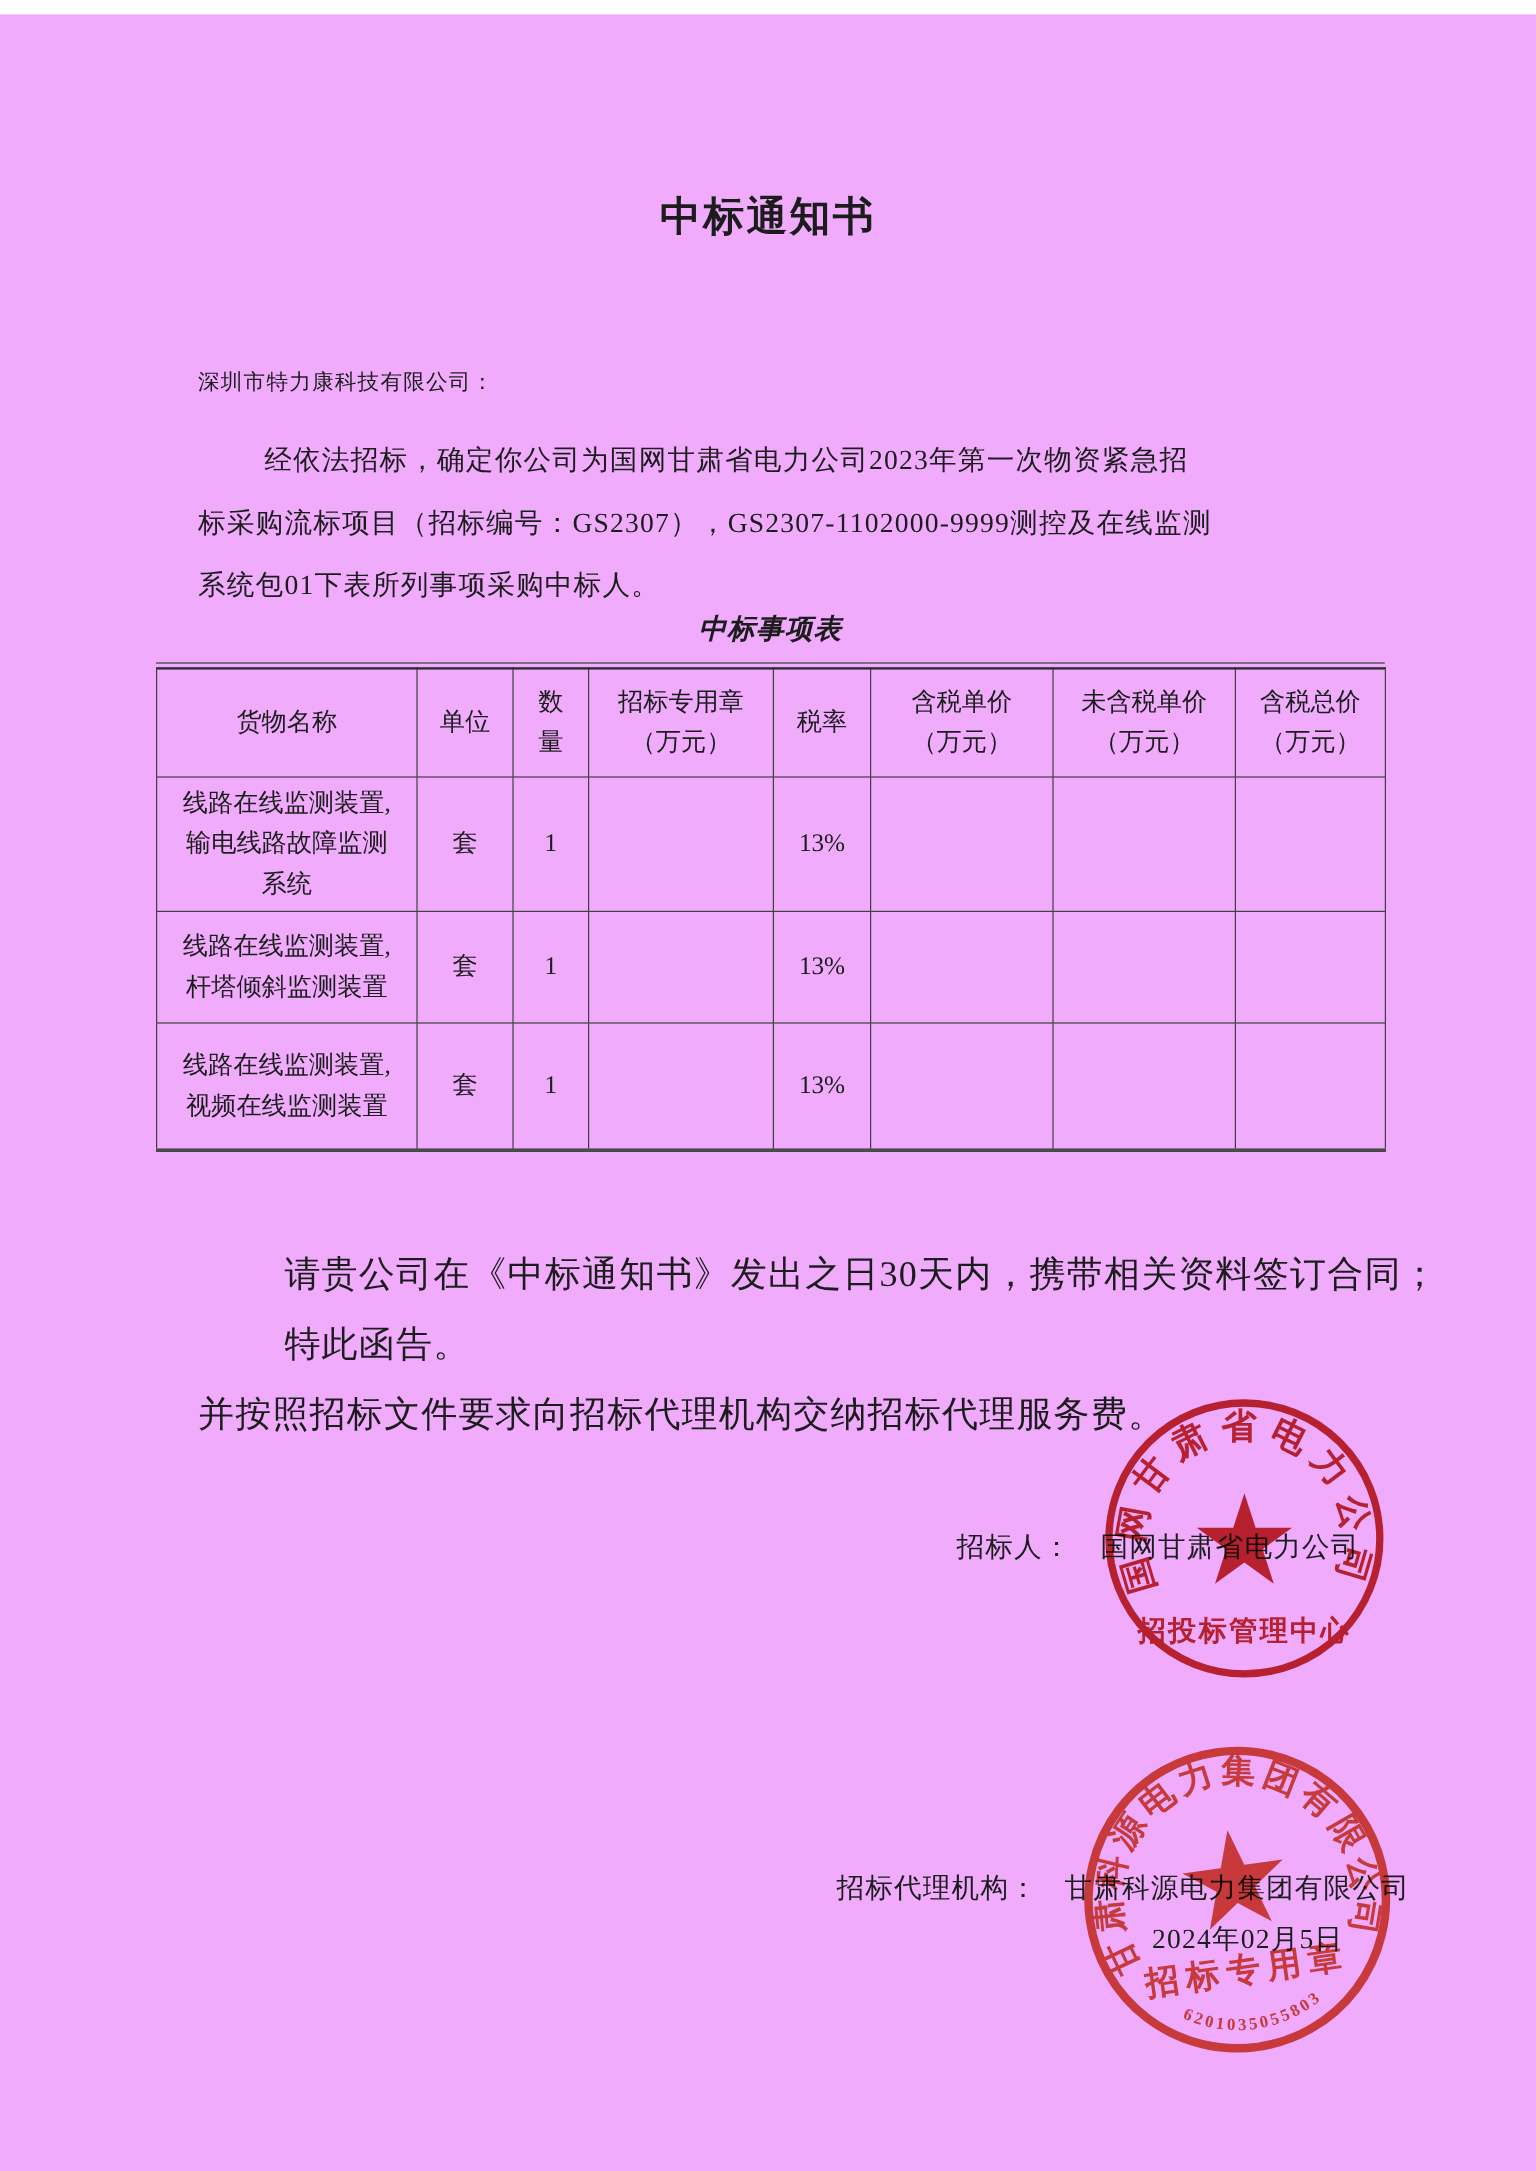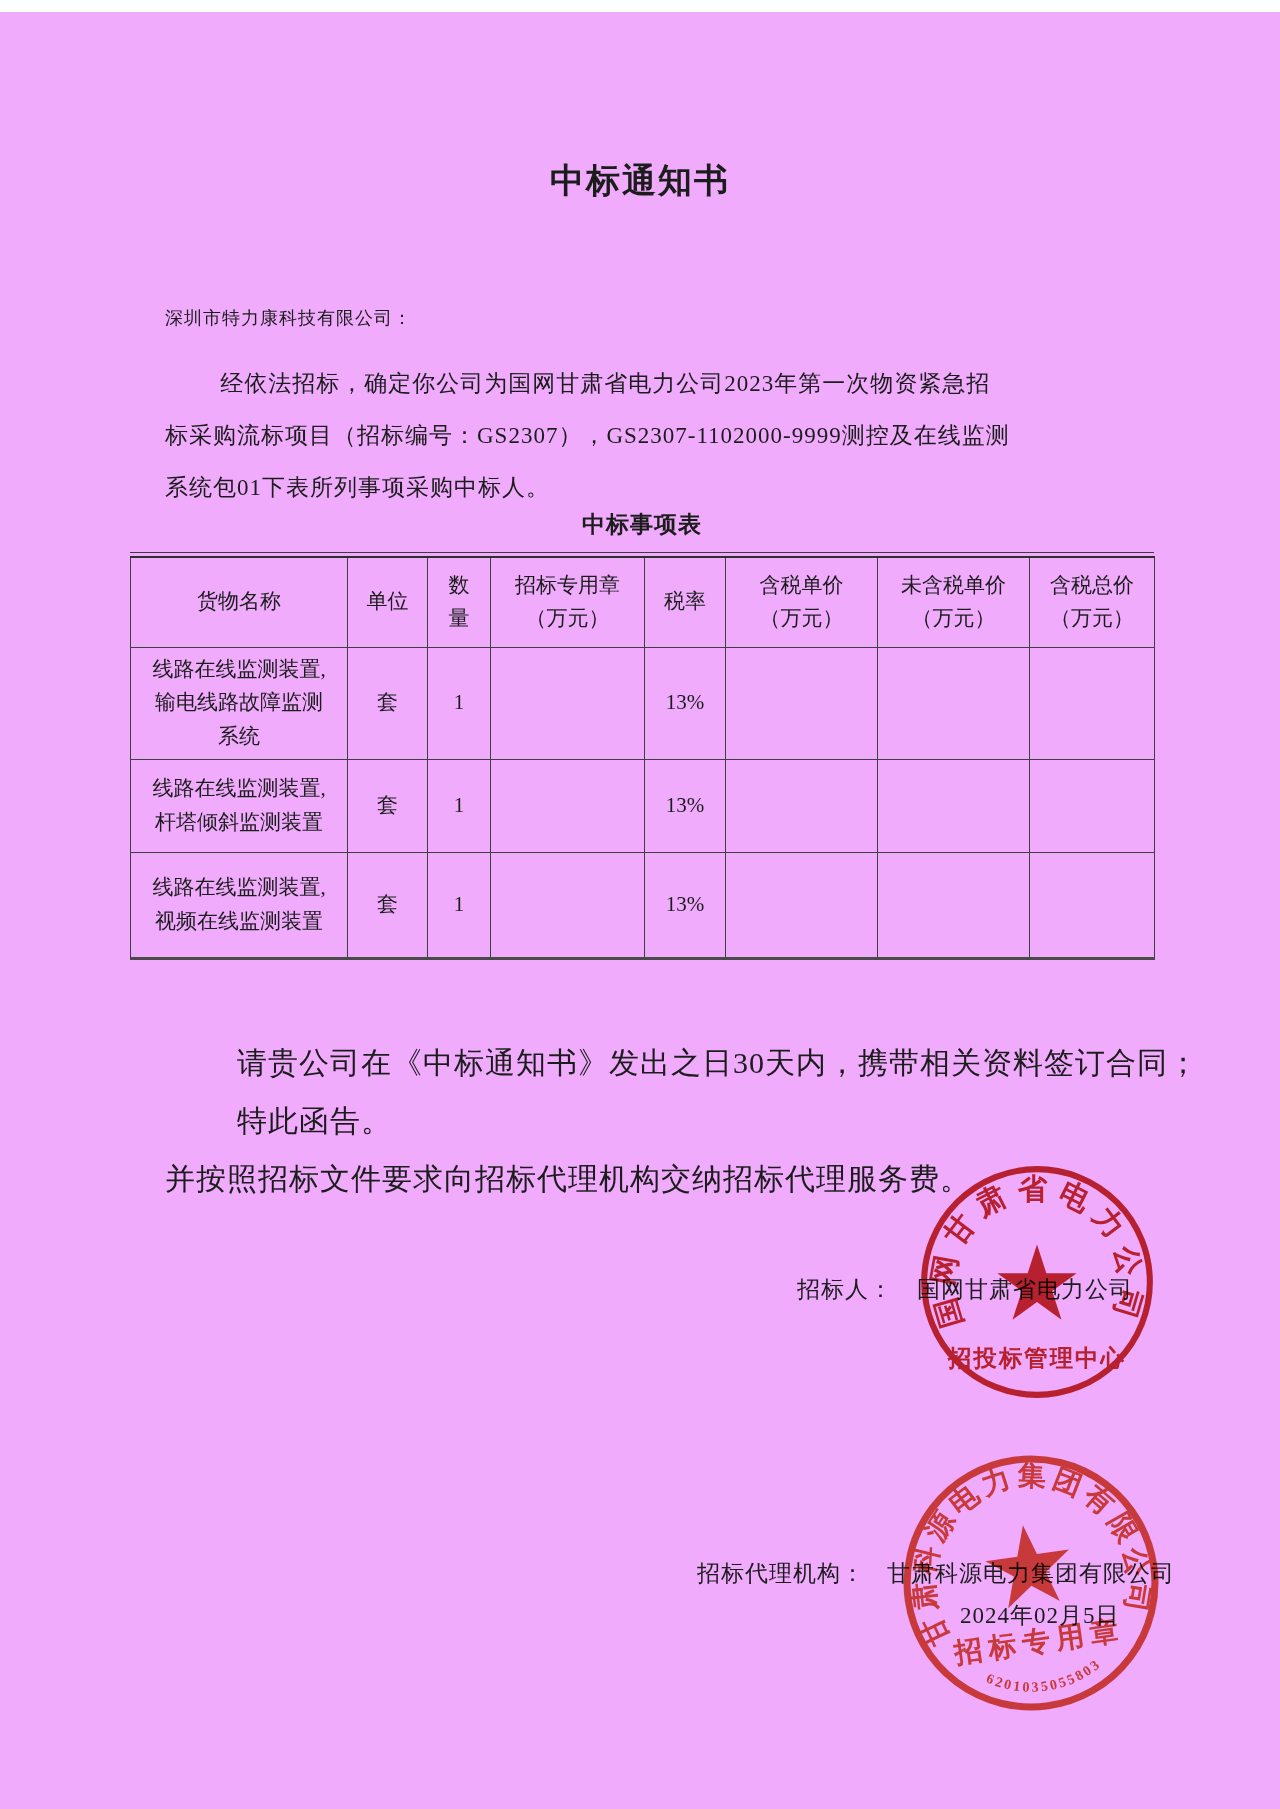--- a/index.html
+++ b/index.html
@@ -22,21 +22,21 @@
     font-size:18px;letter-spacing:1px;
   }
   .body-par{
     position:absolute;top:346px;left:165px;width:900px;
     font-size:23px;line-height:52px;letter-spacing:1px;
   }
   .body-par .line{white-space:nowrap;font-family:Liberation Serif, serif;}
   .body-par .line.indent{text-indent:2.4em;}
   .table-title{
     position:absolute;top:497px;left:130px;width:1024px;
-    text-align:center;font-size:23px;font-weight:bold;letter-spacing:1px;
+    text-align:center;font-size:23px;font-weight:bold;letter-spacing:1px;font-style:italic;
   }
   .table-wrap{
     position:absolute;top:540px;left:130px;width:1024px;
     border-top:1.5px solid #3c3c3c;
     padding-top:3px;
   }
   table.award{
     border-collapse:collapse;width:1024px;table-layout:fixed;
     border-top:2.5px solid #2e2e2e;
     border-bottom:3px solid #4a4a4a;

